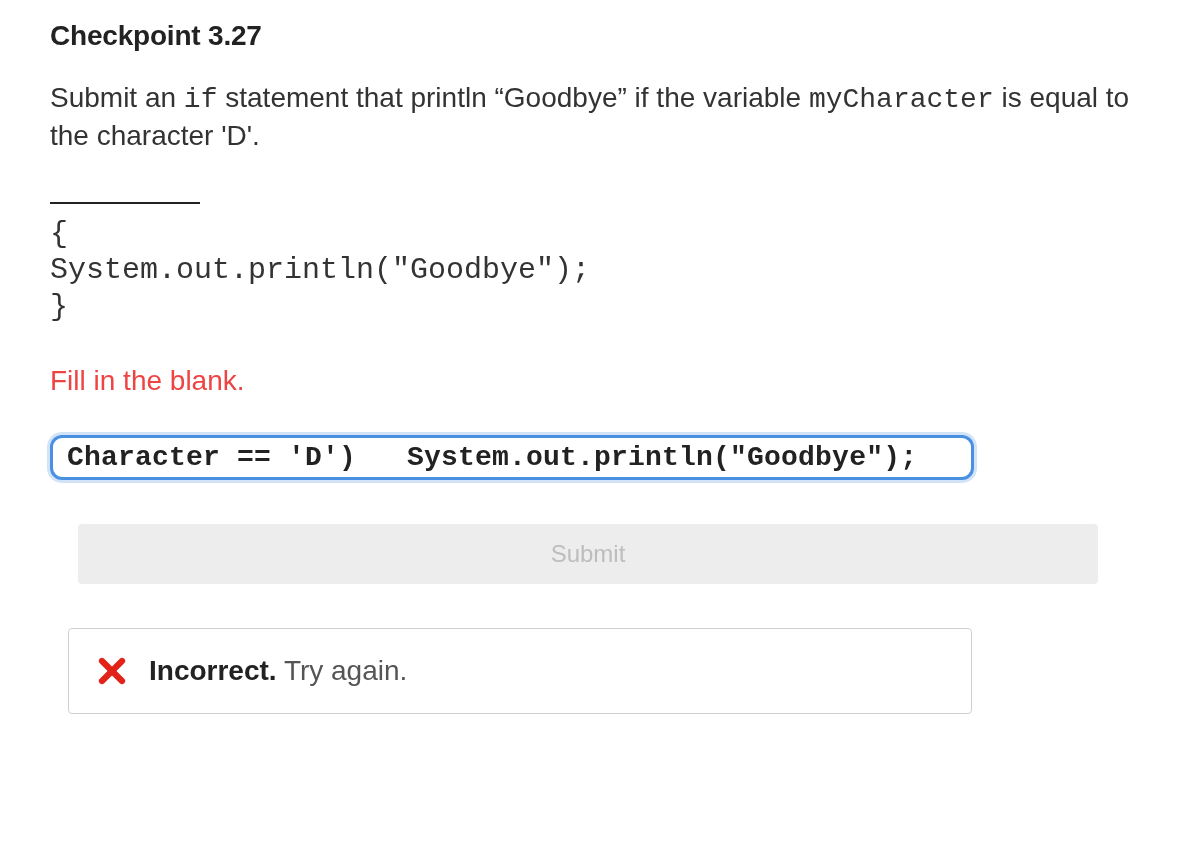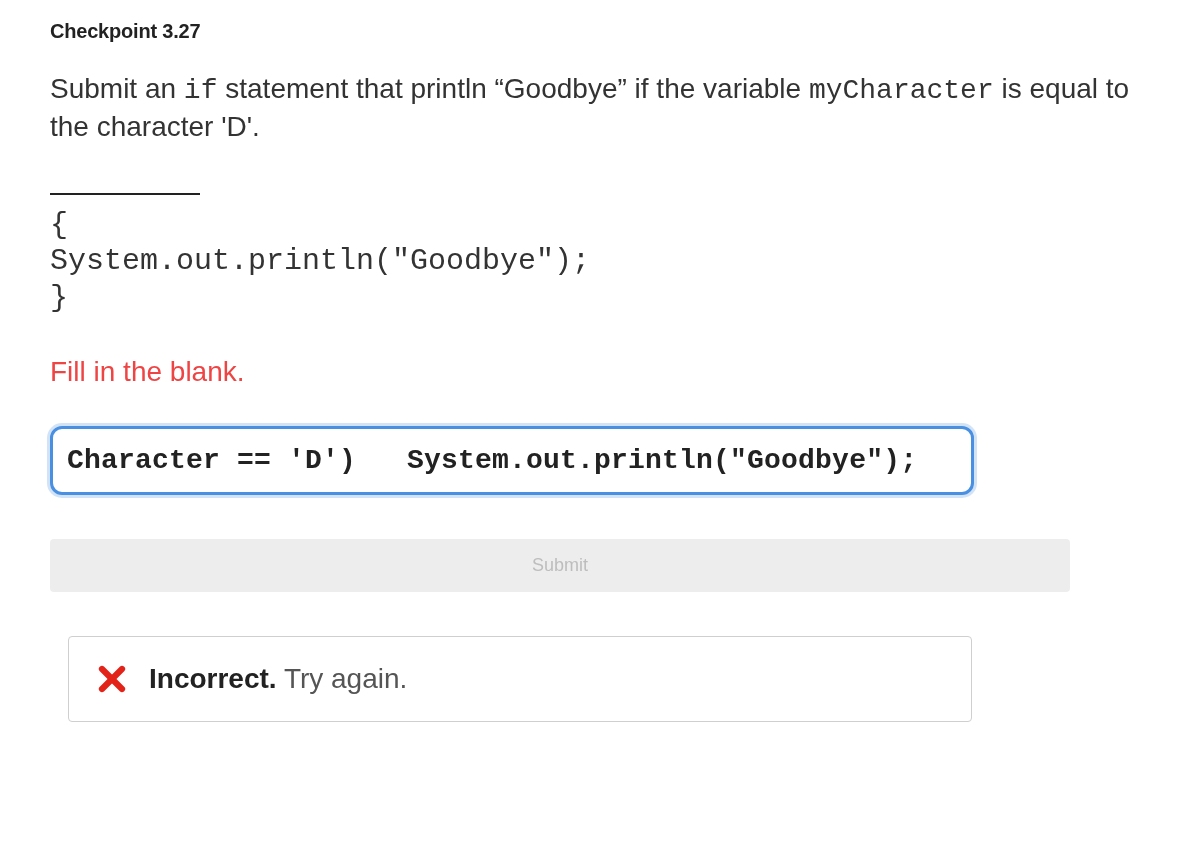--- a/index.html
+++ b/index.html
@@ -5,21 +5,21 @@
   * { box-sizing: border-box; }
   body {
     margin: 0;
     padding: 20px 50px;
     font-family: -apple-system, BlinkMacSystemFont, "Segoe UI", Helvetica, Arial, sans-serif;
     color: #222;
     background: #fff;
     width: 1200px;
   }
   .heading {
-    font-size: 20px;
+    font-size: 28px;
     font-weight: 700;
     margin: 0 0 24px 0;
     letter-spacing: -0.2px;
   }
   .prompt {
     font-size: 28px;
     line-height: 1.28;
     color: #333;
     margin-bottom: 48px;
   }
@@ -42,36 +42,37 @@
   .fill-label {
     font-size: 28px;
     color: #ef4444;
     margin-bottom: 38px;
   }
   .answer-input {
     width: 924px;
     font-family: "Courier New", Courier, monospace;
     font-size: 28px;
     font-weight: 600;
-    padding: 16px 14px;
+    padding: 4px 14px;
     border: 3px solid #4a90e2;
     border-radius: 12px;
     box-shadow: 0 0 0 3px rgba(74,144,226,0.25);
     color: #222;
     outline: none;
     letter-spacing: 0.2px;
   }
   .answer-wrap { margin-bottom: 44px; }
   .submit-btn {
     display: block;
     width: 1020px;
+    margin-left: 28px;
     padding: 16px 0;
     background: #ededed;
     color: #bdbdbd;
-    font-size: 18px;
+    font-size: 24px;
     text-align: center;
     border: none;
     border-radius: 4px;
     cursor: pointer;
     margin-bottom: 44px;
   }
   .feedback-box {
     width: 904px;
     margin-left: 18px;
     border: 1.5px solid #cfcfcf;

